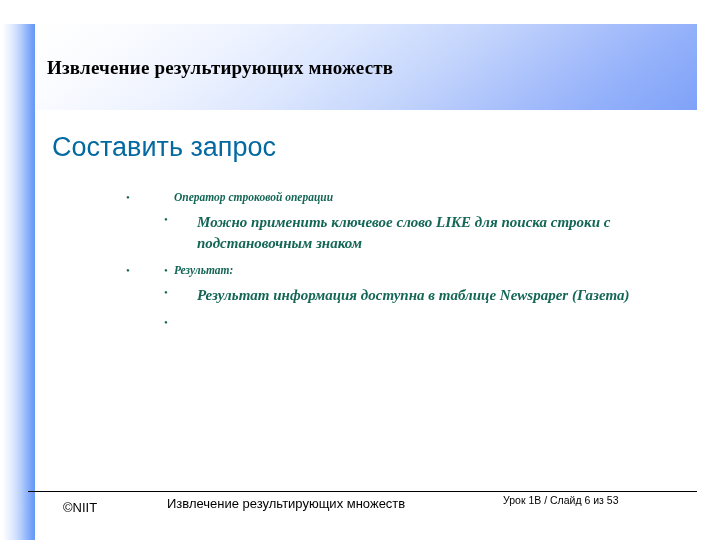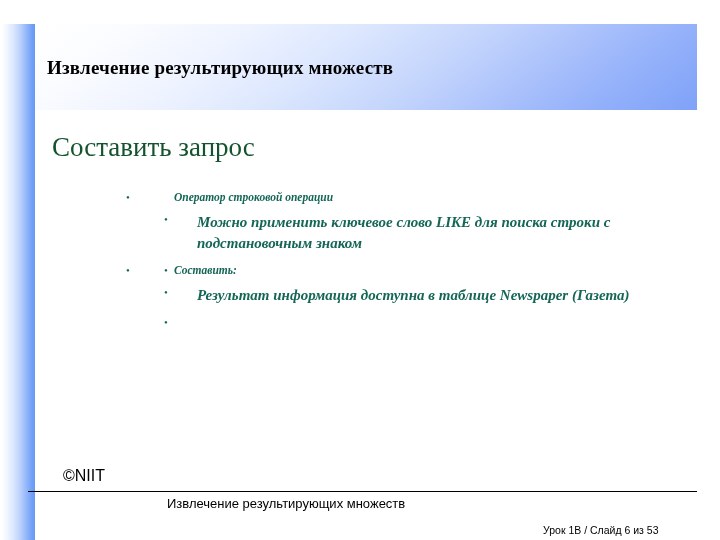--- a/index.html
+++ b/index.html
@@ -64,24 +64,24 @@
     color: #000000;
     letter-spacing: 0.2px;
     white-space: nowrap;
   }
 
   
   #slide-heading {
     position: absolute;
     left: 52px;
     top: 132px;
-    font-family: Liberation Serif, serif;
+    font-family: Liberation Sans, sans-serif;
     font-size: 27px;
     font-weight: normal;
-    color: #14532d;
+    color: #0369a1;
     white-space: nowrap;
   }
 
   
   #body-block {
     position: absolute;
     left: 126px;
     top: 190px;
     width: 566px;
     color: #146656;
@@ -135,33 +135,32 @@
     height: 0;
     border-top: 1px solid #000000;
   }
   .footer-text {
     position: absolute;
     font-family: "Liberation Sans", "DejaVu Sans", sans-serif;
     color: #000000;
   }
   #footer-copyright {
     left: 63px;
-    top: 467px;
-    font-size: 16px;
+    top: 500px;
+    font-size: 13px;
   }
   #footer-center {
     left: 167px;
     top: 496px;
     font-size: 13px;
   }
   #footer-meta {
     left: 503px;
-    top: 524px;
+    top: 494px;
     font-size: 10.5px;
-    margin-left: 40px;
   }
 </style>
 </head>
 <body>
 
 <div id="slide">
 
   <div id="left-bar"></div>
 
   <div id="header-banner"></div>
@@ -181,21 +180,21 @@
       <span class="marker">•</span>
       <span class="btext">Можно применить ключевое слово LIKE для поиска строки с подстановочным знаком</span>
     </div>
 
     <div class="bullet-row lvl2">
       <span class="marker">•</span>
     </div>
 
     <div class="bullet-row lvl1 group">
       <span class="marker">•</span>
-      <span class="btext">Составить:</span>
+      <span class="btext">Результат:</span>
     </div>
 
     <div class="bullet-row lvl2">
       <span class="marker">•</span>
       <span class="btext">Результат информация доступна в таблице Newspaper (Газета)</span>
     </div>
 
     <div class="bullet-row lvl2">
       <span class="marker">•</span>
     </div>

